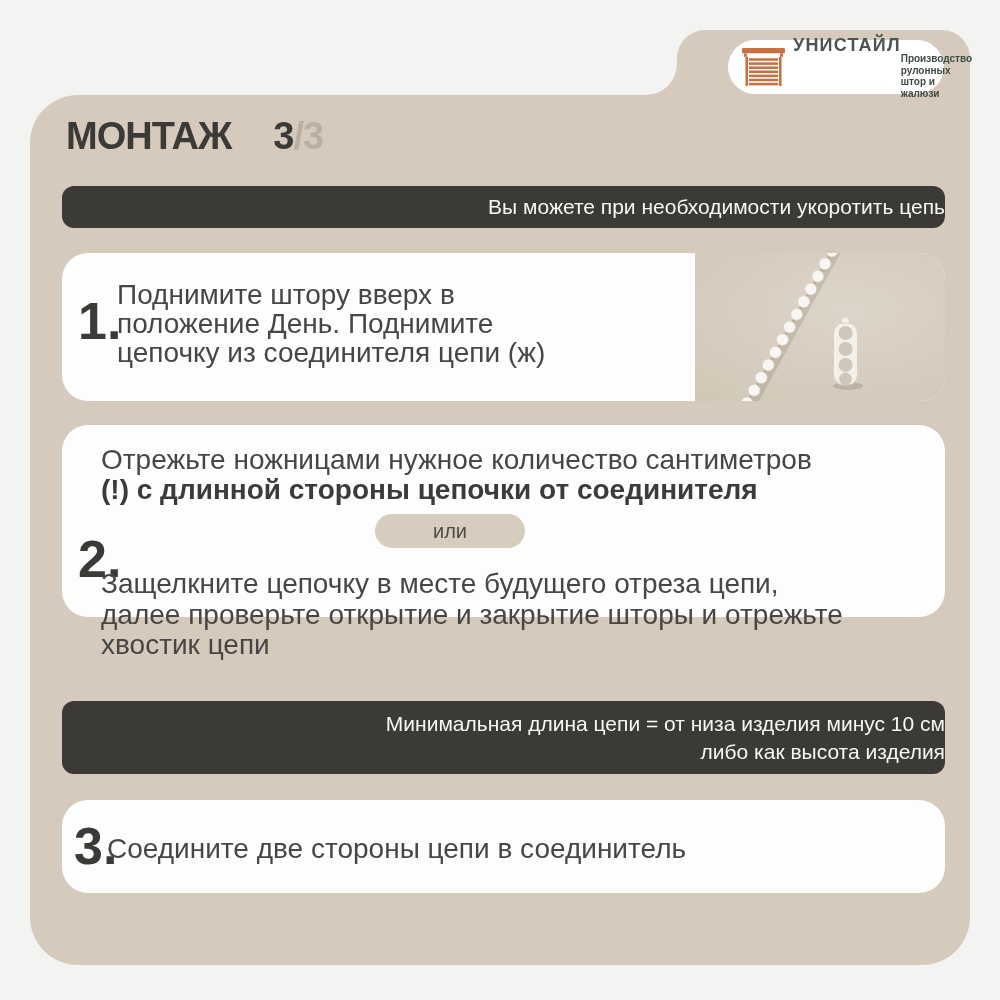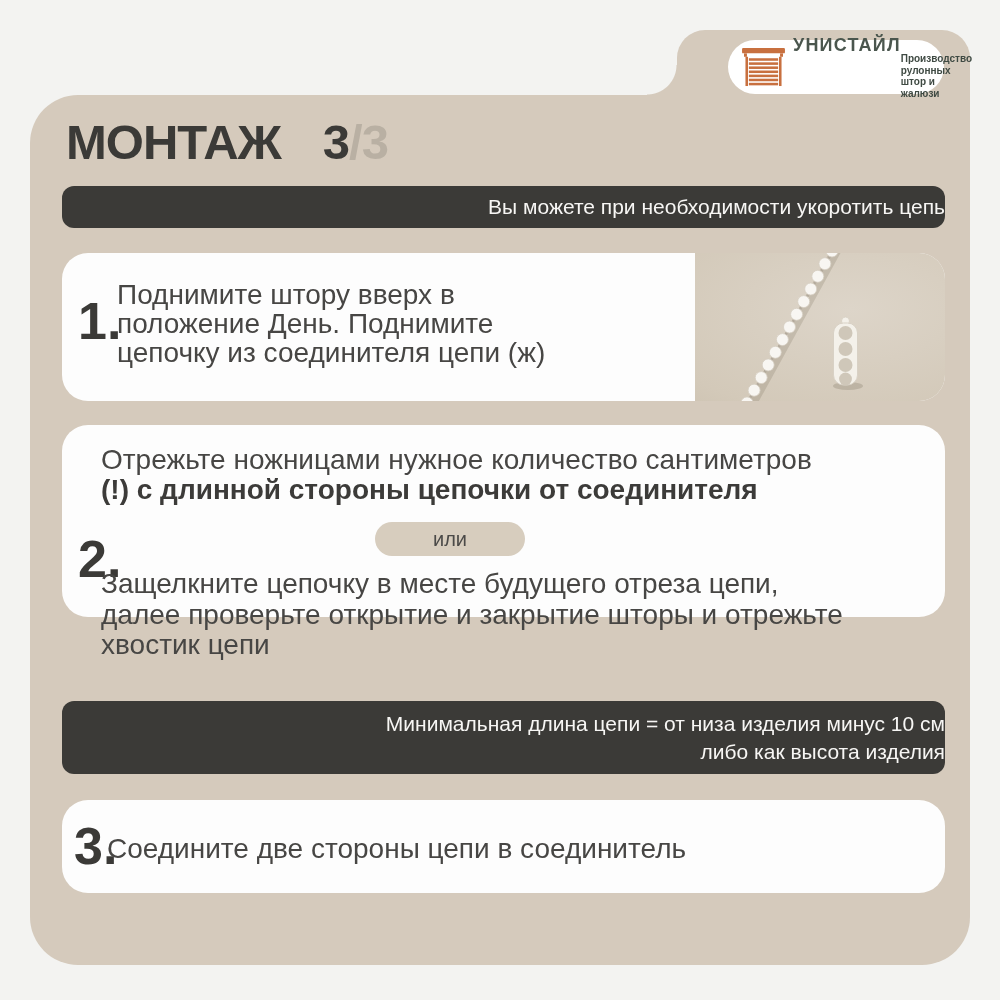--- a/index.html
+++ b/index.html
@@ -39,21 +39,21 @@
   }
   .blinds-icon { flex:0 0 auto; margin-right:8px; }
   .logo-texts { display:flex; flex-direction:row; }
   .logo-name { font-size:18px; font-weight:bold; letter-spacing:1.2px; color:#4a564e; }
   .logo-tagline { font-size:10px; font-weight:bold; color:#3f4a43; line-height:11.5px; margin-top:18px; }
 
   
   .title-row {
     position:absolute; left:36px; top:22px;
     display:flex; align-items:flex-start;
-    font-size:49px; font-weight:bold; color:#3b3a37;
+    font-size:38px; font-weight:bold; color:#3b3a37;
     letter-spacing:-1px; line-height:1.05;
   }
   .title-num { margin-left:42px; }
   .title-total { color:#b9b0a3; }
 
   
   .banner {
     position:absolute; left:32px; width:883px;
     background:#3b3a37; border-radius:12px;
     color:#f7f6f4; text-align:right; font-size:21px;
@@ -82,21 +82,21 @@
   .step-text { position:absolute; font-size:28px; color:#474644; }
   .step1-text { left:55px; top:27px; line-height:29px; }
   .step2-cut  { left:39px; top:20px; line-height:29.5px; }
   .step2-cut .bold-line { font-weight:bold; color:#3c3b39; }
   .step2-alt  { left:39px; top:144px; line-height:30.5px; }
   .step3-text { left:45px; top:33px; }
 
   .or-pill {
     position:absolute; left:313px; top:89px; width:150px; height:34px;
     background:#d7cdbe; border-radius:17px;
-    text-align:center; line-height:34px; font-size:20px; color:#4b4a48;margin-top:8px;
+    text-align:center; line-height:34px; font-size:20px; color:#4b4a48;
   }
 
   
   .photo {
     position:absolute; right:0; top:0; width:250px; height:148px;
     border-radius:0 26px 26px 0; overflow:hidden;
     background:radial-gradient(ellipse 150% 130% at 62% 38%, #ddd5c9 0%, #d3c9b9 55%, #c2b6a3 100%);
   }
   .photo svg { display:block; }
 </style>

